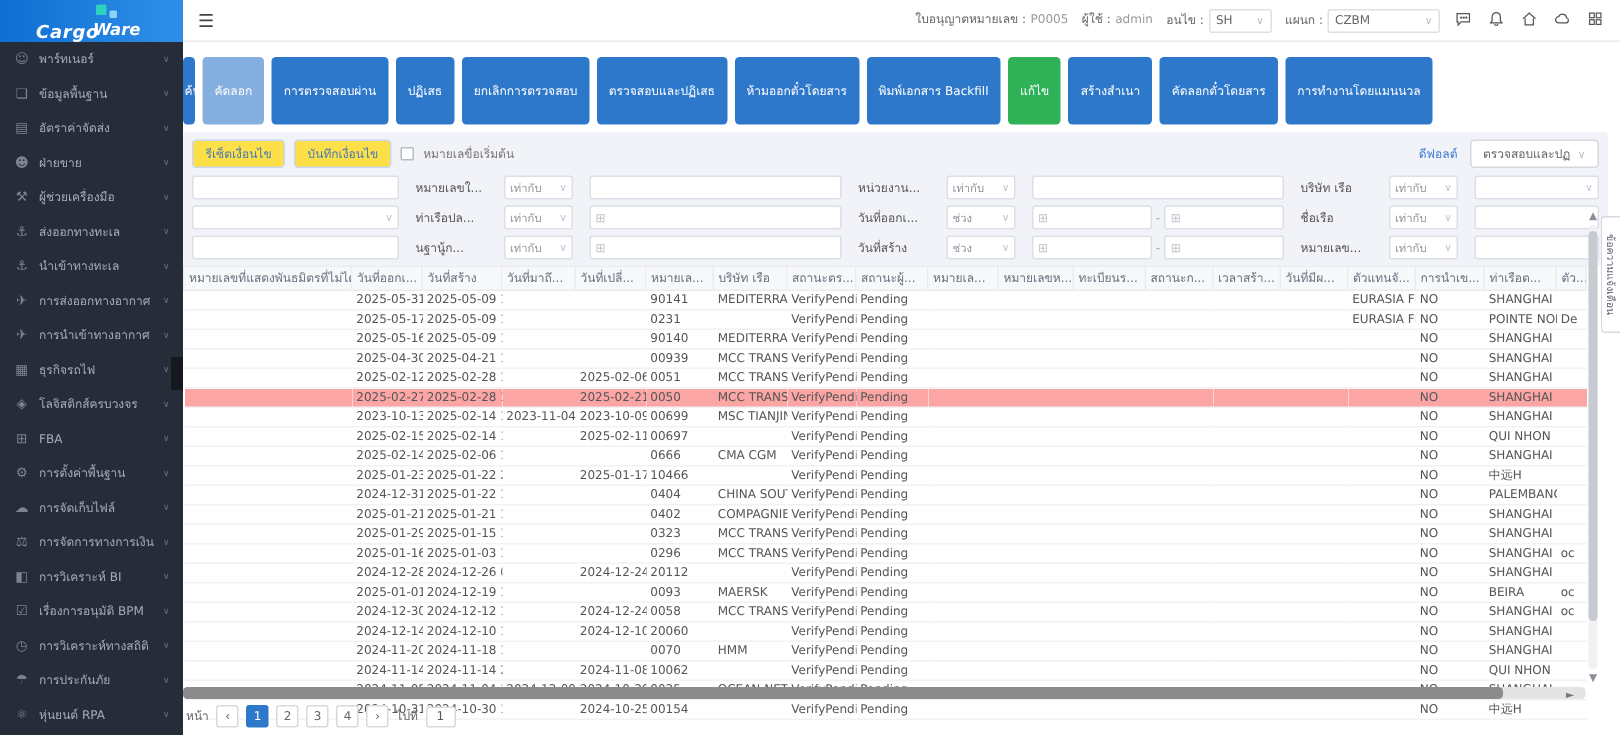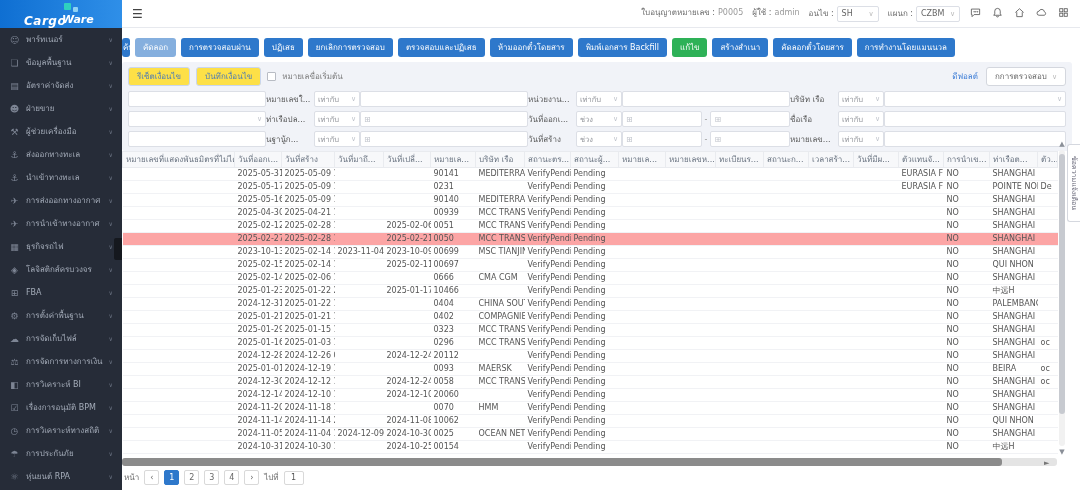--- a/index.html
+++ b/index.html
@@ -22,34 +22,34 @@
   
   .sidebar{position:absolute;left:0;top:28px;width:122px;height:462px;background:#262c38;overflow:hidden;z-index:4}
   .side-item{height:23px;display:flex;align-items:center;padding:0 9px;gap:6px;color:#a5adba;font-size:8px;cursor:pointer;white-space:nowrap}
   .s-ico{width:11px;color:#7d8594;font-size:9px;text-align:center;flex:0 0 auto}
   .s-lbl{overflow:hidden;text-overflow:ellipsis}
   .s-chev{margin-left:auto;color:#6b7383;font-size:6px}
   .drawer-handle{position:absolute;left:114px;top:238px;width:8px;height:22px;background:#15181e;border-radius:2px 0 0 2px;z-index:6;cursor:pointer}
   
   .main{position:absolute;left:122px;top:28px;width:958px;height:462px;background:#fff;overflow:hidden}
   .toolbar{display:flex;gap:5px;margin:10px 8px 5px 0;flex-wrap:nowrap}
-  .tbtn{border:none;border-radius:3px;color:#fff;font-size:8px;padding:3px 8px;background:#2e78cb;cursor:pointer;white-space:nowrap}
+  .tbtn{border:none;border-radius:3px;color:#fff;font-size:8px;padding:16px 8px;background:#2e78cb;cursor:pointer;white-space:nowrap}
   .tbtn.light{background:#85afde}
   .tbtn.green{background:#2eb157}
   .tbtn.sliver{width:8px;padding:3px 1px;overflow:hidden}
   .filterpanel{background:#f1f3f8;border-radius:3px;margin-right:8px;padding:5px 6px 4px 6px}
   .condrow{display:flex;align-items:center;gap:6px;margin-bottom:5px}
   .mini{background:#fde047;border:1px solid #c9d6ee;color:#4878b8;font-size:8px;padding:2px 8px;border-radius:3px;cursor:pointer;white-space:nowrap}
   .cb{width:9px;height:9px;border:1px solid #b8bcc4;background:#fff;border-radius:1px;cursor:pointer}
   .cb-lbl{font-size:8px;color:#777}
   .cond-right{margin-left:auto;display:flex;align-items:center;gap:8px}
   .link{color:#3a7bd5;font-size:8px;cursor:pointer}
   .plan{border:1px solid #d4d7de;background:#fff;color:#666;font-size:8px;padding:2px 8px;border-radius:3px;cursor:pointer;display:flex;gap:5px;align-items:center}
   .plan .chev{color:#bbb;font-size:7px}
-  .f-row{display:flex;align-items:center;gap:0;margin-bottom:4px}
+  .f-row{display:flex;align-items:center;gap:11px;margin-bottom:4px}
   .f-row:last-child{margin-bottom:0}
   .f-input{height:16px;background:#fff;border:1px solid #dcdfe6;border-radius:2px;position:relative;flex:0 0 auto;display:flex;align-items:center}
   .f-input .chev{position:absolute;right:3px;top:3px;color:#c0c4cc;font-size:7px}
   .f-input .cal{color:#c0c4cc;font-size:8px;padding-left:3px}
   .c1{width:138px}.c2{width:168px}.cf{flex:1 1 auto}
   .f-range{display:flex;align-items:center;gap:3px;flex:0 0 auto}
   .f-range .f-input{flex:1 1 auto;width:78px}
   .f-range .dash{color:#999;font-size:8px}
   .f-lbl{font-size:8px;color:#555;width:48px;flex:0 0 auto;white-space:nowrap;overflow:hidden}
   .f-op{width:46px;height:16px;background:#fff;border:1px solid #dcdfe6;border-radius:2px;font-size:7.5px;color:#909399;display:flex;align-items:center;justify-content:space-between;padding:0 3px;flex:0 0 auto}
@@ -100,21 +100,21 @@
     </span>
     <span class="kv">
       <span>อนไข :</span>
       <span class="tsel" style="width:42px">
         <span>SH</span>
         <span class="chev">∨</span>
       </span>
     </span>
     <span class="kv">
       <span>แผนก :</span>
-      <span class="tsel" style="width:44px">
+      <span class="tsel" style="width:75px">
         <span>CZBM</span>
         <span class="chev">∨</span>
       </span>
     </span>
     <span class="ticon">
         <svg viewBox="0 0 16 16">
           <path d="M2 3h12v8H6l-3 3v-3H2z"></path>
           <circle cx="6" cy="7" r="0.5"></circle>
           <circle cx="8.5" cy="7" r="0.5"></circle>
           <circle cx="11" cy="7" r="0.5"></circle>
@@ -271,21 +271,21 @@
 
   <div class="filterpanel">
     <div class="condrow">
       <button class="mini">รีเซ็ตเงื่อนไข</button>
       <button class="mini">บันทึกเงื่อนไข</button>
       <span class="cb"></span>
       <span class="cb-lbl">หมายเลขื่อเริ่มต้น</span>
       <span class="cond-right">
         <span class="link">ดีฟอลต์</span>
         <span class="plan">
-          <span>กการตรวจสอบ</span>
+          <span>ตรวจสอบและปฏ</span>
           <span class="chev">∨</span>
         </span>
       </span>
     </div>
     <div id="filters">
         <div class="f-row">
           <div class="f-input c1"></div>
           <span class="f-lbl">หมายเลขใ...</span>
           <div class="f-op">
             <span>เท่ากับ</span>

